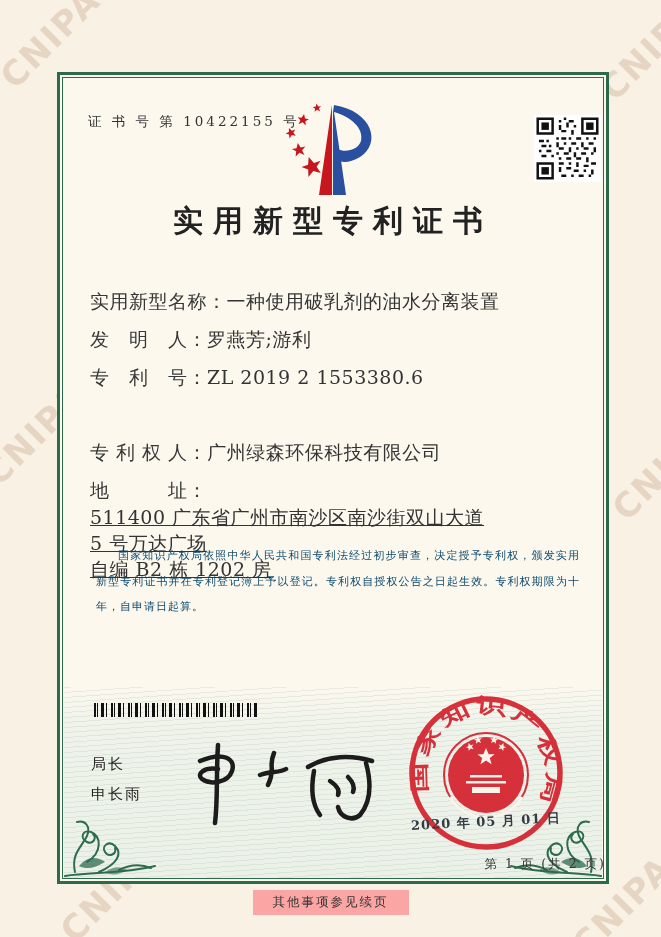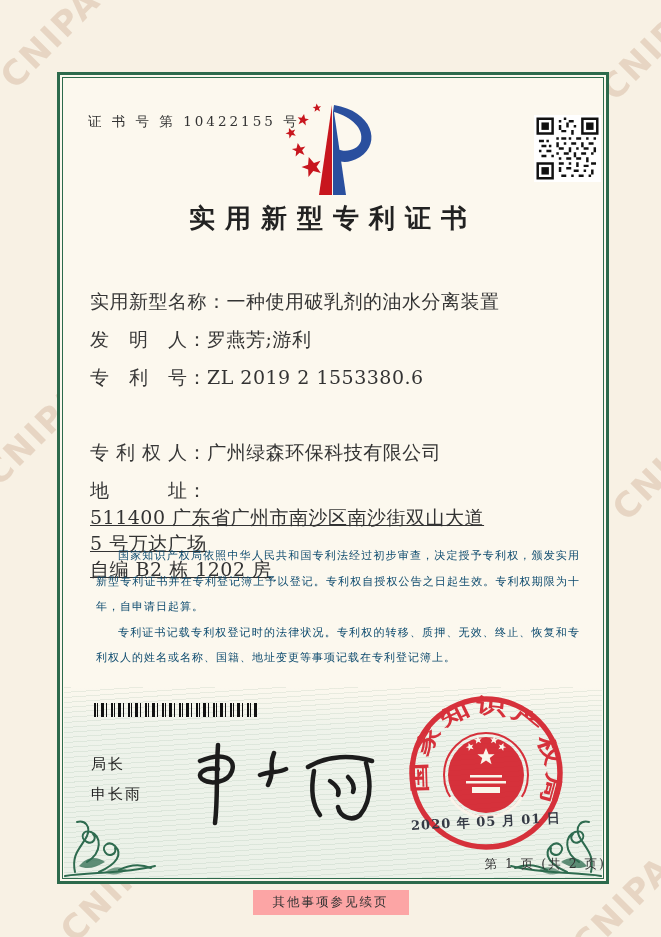--- a/index.html
+++ b/index.html
@@ -8,21 +8,21 @@
   .wm{position:absolute;font-family:"DejaVu Sans","Liberation Sans",sans-serif;
       font-weight:bold;color:rgba(203,168,142,.38);transform:rotate(-45deg);
       font-size:34px;letter-spacing:2px;pointer-events:none;z-index:1;}
   .wm-big{font-size:104px;color:rgba(216,168,138,.16);transform:rotate(-35deg);letter-spacing:8px;}
   .frame{position:absolute;left:57px;top:72px;width:546px;height:806px;
          border:3px solid #2d6a4c;background:#fcf8ee;z-index:2;}
   .frame-inner{position:absolute;inset:2px;border:1.5px solid #2d6a4c;pointer-events:none;}
   .cert-no{position:absolute;left:28px;top:38px;font-size:13.5px;letter-spacing:3px;color:#333;}
   .logo{position:absolute;left:212px;top:20px;width:120px;height:108px;}
   .qr{position:absolute;left:474px;top:40px;width:67px;height:67px;background:#fff;}
-  .title{position:absolute;left:0;right:0;top:126px;text-align:center;font-size:26px;
+  .title{position:absolute;left:0;right:0;top:126px;text-align:center;font-size:30px;
          font-weight:bold;letter-spacing:10px;color:#222;}
   .row{position:absolute;left:30px;right:24px;font-size:19px;letter-spacing:.5px;color:#383838;}
   .row .lab{white-space:pre;}
   .val{color:#333;}
   .addr-val{display:inline-block;vertical-align:top;white-space:pre-line;max-width:408px;line-height:26px;text-decoration:underline;}
   .pair2{position:absolute;left:288px;top:0;}
   .bodytext{position:absolute;left:36px;right:26px;top:468px;font-size:11px;
             line-height:25.5px;letter-spacing:1px;text-align:justify;color:#0c4a6e;}
   .bodytext p{margin:0;text-indent:2em;}
   .band{position:absolute;left:4px;right:4px;top:612px;bottom:3px;
@@ -106,21 +106,20 @@
   <div class="row" style="top:365px">
     <span class="lab">专 利 权 人：</span><span class="val">广州绿森环保科技有限公司</span>
   </div>
   <div class="row" style="top:403px">
     <span class="lab" style="vertical-align:top">地　　　址：</span><span class="val addr-val">511400 广东省广州市南沙区南沙街双山大道 5 号万达广场
 自编 B2 栋 1202 房</span>
   </div>
 
   <div class="bodytext">
     <p>国家知识产权局依照中华人民共和国专利法经过初步审查，决定授予专利权，颁发实用新型专利证书并在专利登记簿上予以登记。专利权自授权公告之日起生效。专利权期限为十年，自申请日起算。</p>
-    <p>专利证书记载专利权登记时的法律状况。专利权的转移、质押、无效、终止、恢复和专利权人的姓名或名称、国籍、地址变更等事项记载在专利登记簿上。</p>
   </div>
 
   <div class="band"></div>
 
   <svg class="flourish fl-left" viewBox="0 0 96 102">
     <g stroke="#2e6b4f" fill="none" stroke-width="2" stroke-linecap="round">
       <path d="M4 98 C30 94 62 96 94 88"></path>
       <path d="M14 94 C10 76 20 70 26 58 C30 48 24 42 16 44"></path>
       <path d="M26 84 C42 74 40 58 30 54 C22 51 18 60 26 64 C32 67 36 60 32 56"></path>
       <path d="M38 94 C56 86 62 76 54 68 C48 62 40 68 44 74 C48 80 56 76 54 70"></path>

